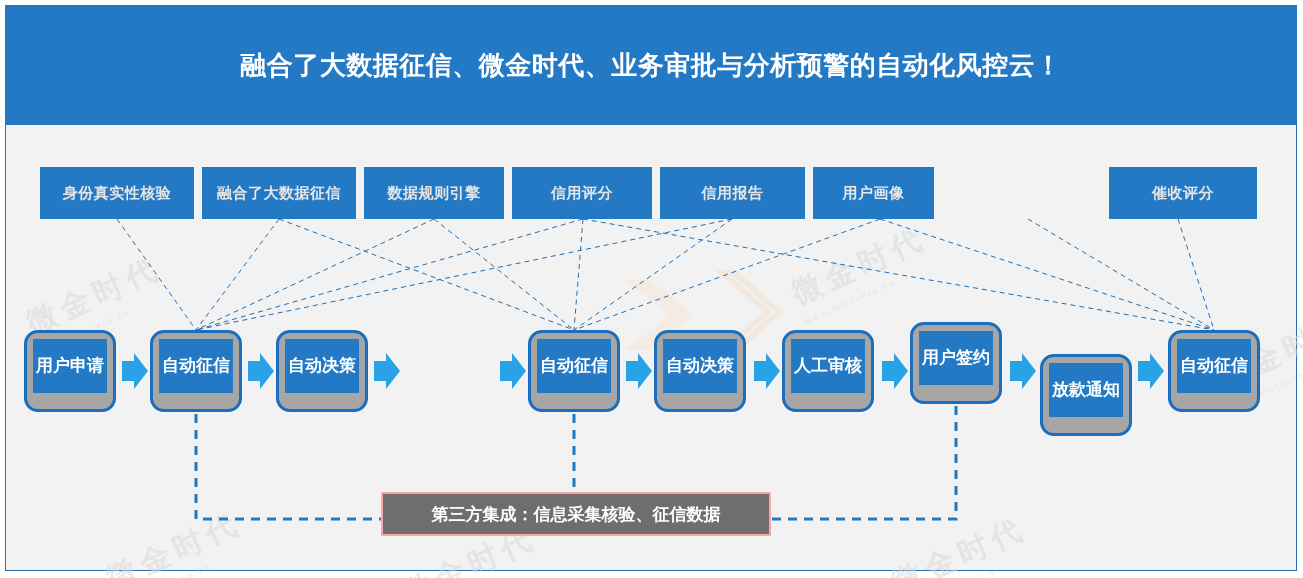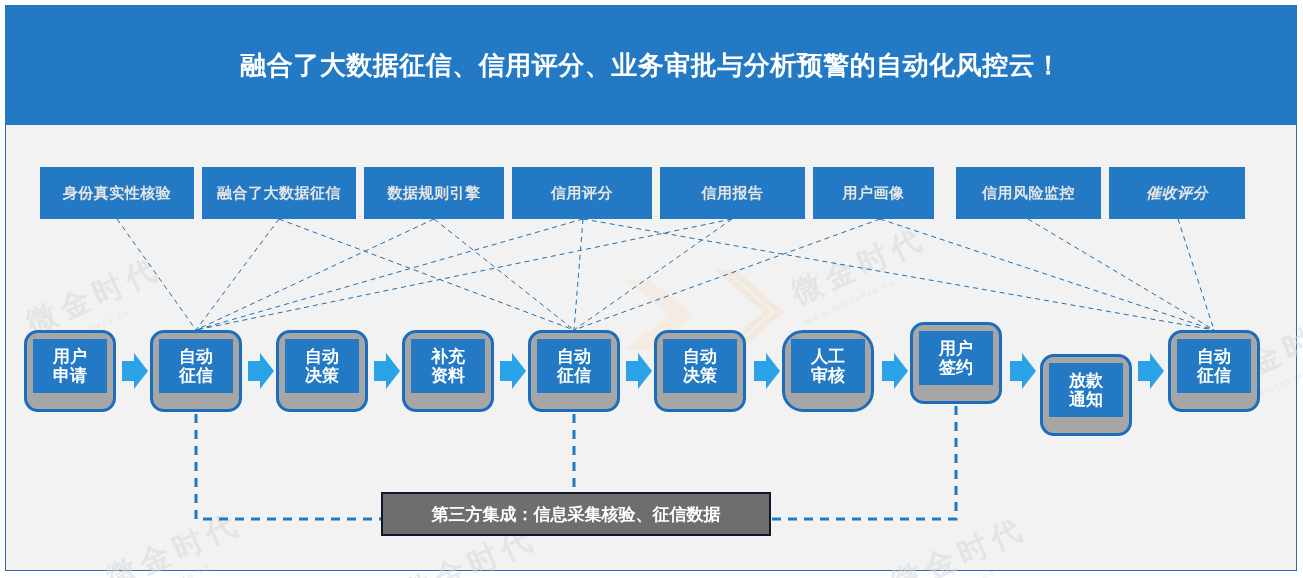--- a/index.html
+++ b/index.html
@@ -54,34 +54,34 @@
   #lines{position:absolute;left:0;top:0;width:1303px;height:578px;}
 
   
   .step{
     position:absolute;width:92px;height:82px;
     border:3px solid #1a6ebd;border-radius:14px;background:#a6a6a6;
     box-sizing:border-box;
   }
   .step-inner{
     position:absolute;left:6px;top:6px;right:6px;bottom:16px;
-    background:#2379c4;display:flex;flex-direction:column;
+    background:#2379c4;display:flex;flex-direction:row;
     align-items:center;justify-content:center;
     color:#ffffff;font-size:17px;font-weight:bold;line-height:1.12;
     box-sizing:border-box;
   }
   .step-inner span{display:block;white-space:nowrap;}
 
   
   .arrow{position:absolute;width:30px;height:40px;}
 
   
   .gray-bar{
     position:absolute;left:381px;top:492px;width:390px;height:44px;
-    background:#6e6e6e;border:2px solid #0f172a;box-sizing:border-box;
+    background:#6e6e6e;border:2px solid #fca5a5;box-sizing:border-box;
     display:flex;align-items:center;justify-content:center;
     color:#ffffff;font-size:17px;font-weight:bold;white-space:nowrap;
   }
 </style>
 </head>
 <body>
 
 <div id="root">
 
   <div class="slide-frame"></div>
@@ -112,21 +112,21 @@
   <div class="wm wm-e">
     <span>微金时代</span>
     <small>www.microera.cn</small>
   </div>
   <div class="wm wm-f">
     <span>微金时代</span>
     <small>www.microera.cn</small>
   </div>
 
   <div class="header-band">
-    <div class="header-title">融合了大数据征信、信用评分、业务审批与分析预警的自动化风控云！</div>
+    <div class="header-title">融合了大数据征信、微金时代、业务审批与分析预警的自动化风控云！</div>
   </div>
 
   <svg id="lines">
     <g stroke="#1f6fb2" stroke-width="1" fill="none" stroke-dasharray="5,4">
 
       <line x1="117" y1="219" x2="196" y2="330"></line>
       <line x1="279" y1="219" x2="196" y2="330"></line>
       <line x1="434" y1="219" x2="196" y2="330"></line>
       <line x1="583" y1="219" x2="196" y2="330"></line>
       <line x1="732" y1="219" x2="196" y2="330"></line>
@@ -151,22 +151,21 @@
       <path d="M956 406 L956 519 L771 519"></path>
     </g>
   </svg>
 
   <div class="cap" style="left:40px;width:154px;">身份真实性核验</div>
   <div class="cap" style="left:202px;width:154px;">融合了大数据征信</div>
   <div class="cap" style="left:364px;width:140px;">数据规则引擎</div>
   <div class="cap" style="left:660px;width:145px;">信用报告</div>
   <div class="cap" style="left:512px;width:140px;">信用评分</div>
   <div class="cap" style="left:813px;width:121px;">用户画像</div>
-  <div class="cap" style="left:956px;width:145px;">信用风险监控</div>
-  <div class="cap" style="left:1109px;width:136px;font-style:italic;">催收评分</div>
+  <div class="cap" style="left:1109px;width:148px;">催收评分</div>
 
   <svg class="arrow" style="left:120px;top:351px;" viewBox="0 0 30 40">
       <path d="M2 10 L14 10 L14 2 L28 20 L14 38 L14 30 L2 30 Z" fill="#29a2e8"></path>
     </svg>
   <svg class="arrow" style="left:246px;top:351px;" viewBox="0 0 30 40">
       <path d="M2 10 L14 10 L14 2 L28 20 L14 38 L14 30 L2 30 Z" fill="#29a2e8"></path>
     </svg>
   <svg class="arrow" style="left:372px;top:351px;" viewBox="0 0 30 40">
       <path d="M2 10 L14 10 L14 2 L28 20 L14 38 L14 30 L2 30 Z" fill="#29a2e8"></path>
     </svg>
@@ -200,39 +199,33 @@
       <span>自动</span>
       <span>征信</span>
     </div>
   </div>
   <div class="step" style="left:276px;top:330px;">
     <div class="step-inner">
       <span>自动</span>
       <span>决策</span>
     </div>
   </div>
-  <div class="step" style="left:402px;top:330px;">
-    <div class="step-inner">
-      <span>补充</span>
-      <span>资料</span>
-    </div>
-  </div>
   <div class="step" style="left:528px;top:330px;">
     <div class="step-inner">
       <span>自动</span>
       <span>征信</span>
     </div>
   </div>
   <div class="step" style="left:654px;top:330px;">
     <div class="step-inner">
       <span>自动</span>
       <span>决策</span>
     </div>
   </div>
-  <div class="step" style="left:782px;top:330px;border-radius:21px;">
+  <div class="step" style="left:782px;top:330px;">
     <div class="step-inner">
       <span>人工</span>
       <span>审核</span>
     </div>
   </div>
   <div class="step" style="left:910px;top:322px;">
     <div class="step-inner">
       <span>用户</span>
       <span>签约</span>
     </div>

